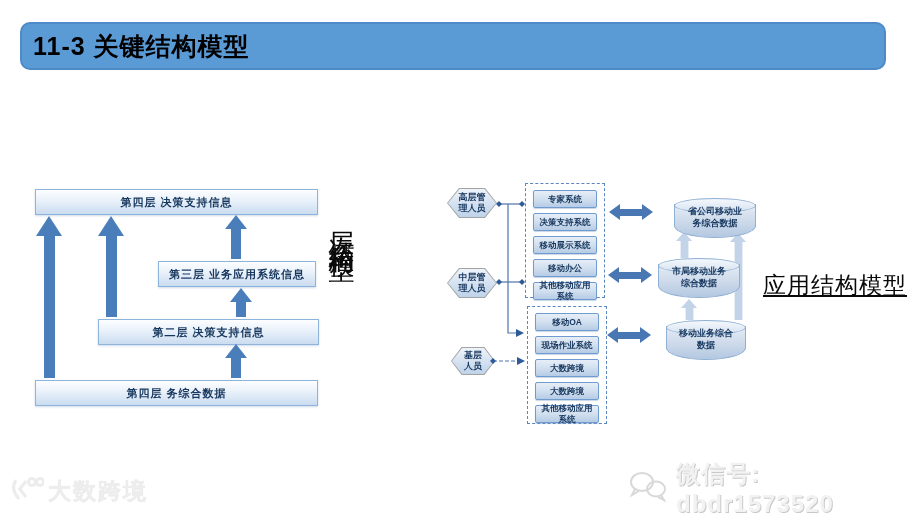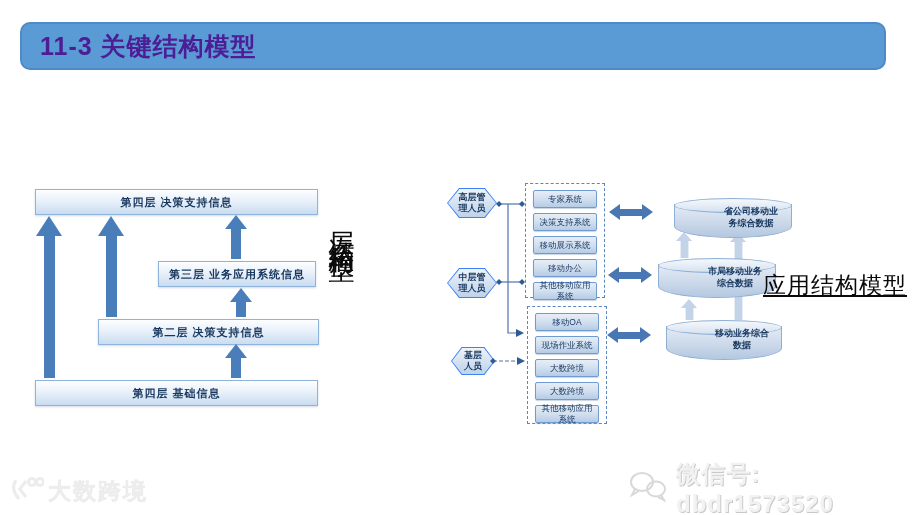--- a/index.html
+++ b/index.html
@@ -3,61 +3,61 @@
 <meta charset="utf-8">
 <style>
   html,body{margin:0;padding:0;background:#ffffff;}
   .slide{position:relative;width:912px;height:515px;background:#ffffff;overflow:hidden;
          font-family:"Liberation Sans","DejaVu Sans",sans-serif;}
 
   
   .banner{position:absolute;left:20px;top:22px;width:862px;height:44px;
           background:#5b9bd5;border:2px solid #4e8ac8;border-radius:10px;
           display:flex;align-items:center;}
-  .banner .title{color:#4c1d95;font-size:25px;font-weight:bold;padding-left:18px;letter-spacing:1px;}
+  .banner .title{color:#000000;font-size:25px;font-weight:bold;padding-left:11px;letter-spacing:1px;}
 
   
   .hbox{position:absolute;background:linear-gradient(#fdfeff 0%,#e9f1fa 45%,#cadcf0 100%);
         border:1px solid #8eb4dc;border-radius:0;box-shadow:0 1px 2px rgba(120,150,190,.35);
         display:flex;align-items:center;justify-content:center;
         font-size:11px;font-weight:bold;color:#17375e;letter-spacing:1px;}
   .uparrow{position:absolute;display:flex;flex-direction:column;align-items:center;}
   .uparrow .head{width:0;height:0;border-left:13px solid transparent;border-right:13px solid transparent;
                  border-bottom:20px solid #4a7ebb;}
   .uparrow .shaft{width:11px;flex:1;background:#4a7ebb;}
   .uparrow.small .head{border-left-width:11px;border-right-width:11px;border-bottom-width:14px;}
   .uparrow.small .shaft{width:10px;}
   .vlabel{position:absolute;writing-mode:vertical-rl;text-orientation:upright;
           font-family:"Liberation Serif","DejaVu Serif",serif;color:#0a0a0a;
           font-size:26px;letter-spacing:5px;font-weight:normal;}
 
   
   .hex{position:absolute;clip-path:polygon(24% 0,76% 0,100% 50%,76% 100%,24% 100%,0 50%);
-       background:#3b82f6;}
+       background:#a3a3a3;}
   .hex-inner{position:absolute;inset:1px;clip-path:polygon(24% 0,76% 0,100% 50%,76% 100%,24% 100%,0 50%);
        background:linear-gradient(#eff4fa 0%,#d5e2f1 50%,#bfd3ea 100%);
        display:flex;align-items:center;justify-content:center;text-align:center;
        font-size:9px;font-weight:bold;color:#17375e;line-height:1.2;white-space:pre-line;}
   .dashgroup{position:absolute;border:1px dashed #5b86c0;background:rgba(255,255,255,.0);
        display:flex;flex-direction:column;align-items:center;gap:5px;padding-top:6px;box-sizing:border-box;}
   .sysbox{width:62px;min-height:14px;background:linear-gradient(#e7eef7 0%,#cfdeee 55%,#b6cbe5 100%);
        border:1px solid #6f9bd1;border-radius:2px;box-shadow:0 1px 1px rgba(120,150,190,.4);
        display:flex;align-items:center;justify-content:center;text-align:center;
-       font-size:8.5px;font-weight:normal;color:#17375e;line-height:1.25;white-space:pre-line;padding:1px 0;}
+       font-size:8.5px;font-weight:bold;color:#17375e;line-height:1.25;white-space:pre-line;padding:1px 0;}
   .darrow{position:absolute;display:flex;align-items:center;}
   .darrow .dl{width:0;height:0;border-top:8px solid transparent;border-bottom:8px solid transparent;
        border-right:11px solid #4977b3;}
   .darrow .ds{flex:1;height:7px;background:#4977b3;}
   .darrow .dr{width:0;height:0;border-top:8px solid transparent;border-bottom:8px solid transparent;
        border-left:11px solid #4977b3;}
   .varrow{position:absolute;display:flex;flex-direction:column;align-items:center;}
   .varrow .head{width:0;height:0;border-left:8px solid transparent;border-right:8px solid transparent;
        border-bottom:9px solid #c3d3e8;}
   .varrow .shaft{width:7px;flex:1;background:#c3d3e8;border-left:1px solid #e7edf6;border-right:1px solid #e7edf6;}
-  .cyl{position:absolute;padding-left:36px;}
+  .cyl{position:absolute;}
   .cyl .body{position:absolute;left:0;right:0;top:6px;bottom:0;
        background:linear-gradient(#e6edf6 0%,#ccd9ea 55%,#b3c8e1 100%);
        border:1px solid #8fafd4;border-top:none;border-radius:0 0 50% 50%/0 0 12px 12px;}
   .cyl .lid{position:absolute;left:0;right:0;top:0;height:13px;border-radius:50%;
        background:linear-gradient(#f4f8fc,#d6e2f0);border:1px solid #8fafd4;}
   .cyl .clabel{position:relative;z-index:2;padding-top:8px;text-align:center;
        font-size:9px;font-weight:bold;color:#17375e;line-height:1.3;white-space:pre-line;}
   .hlabel{position:absolute;font-family:"Liberation Serif","DejaVu Serif",serif;
        color:#0a0a0a;font-size:23px;letter-spacing:1px;}
   .connector-svg{position:absolute;left:0;top:0;pointer-events:none;}
@@ -75,21 +75,21 @@
 
 <div class="slide">
 
   <div class="banner">
     <div class="title">11-3 关键结构模型</div>
   </div>
 
   <div class="hbox" style="left:35px;top:189px;width:281px;height:24px;">第四层 决策支持信息</div>
   <div class="hbox" style="left:158px;top:261px;width:156px;height:24px;">第三层 业务应用系统信息</div>
   <div class="hbox" style="left:98px;top:319px;width:219px;height:24px;">第二层 决策支持信息</div>
-  <div class="hbox" style="left:35px;top:380px;width:281px;height:24px;">第四层 基础信息</div>
+  <div class="hbox" style="left:35px;top:380px;width:281px;height:24px;">第四层 务综合数据</div>
 
   <div class="uparrow" style="left:36px;top:216px;width:26px;height:162px;">
     <div class="head"></div>
     <div class="shaft"></div>
   </div>
   <div class="uparrow" style="left:98px;top:216px;width:26px;height:101px;">
     <div class="head"></div>
     <div class="shaft"></div>
   </div>
   <div class="uparrow small" style="left:225px;top:215px;width:22px;height:44px;">

